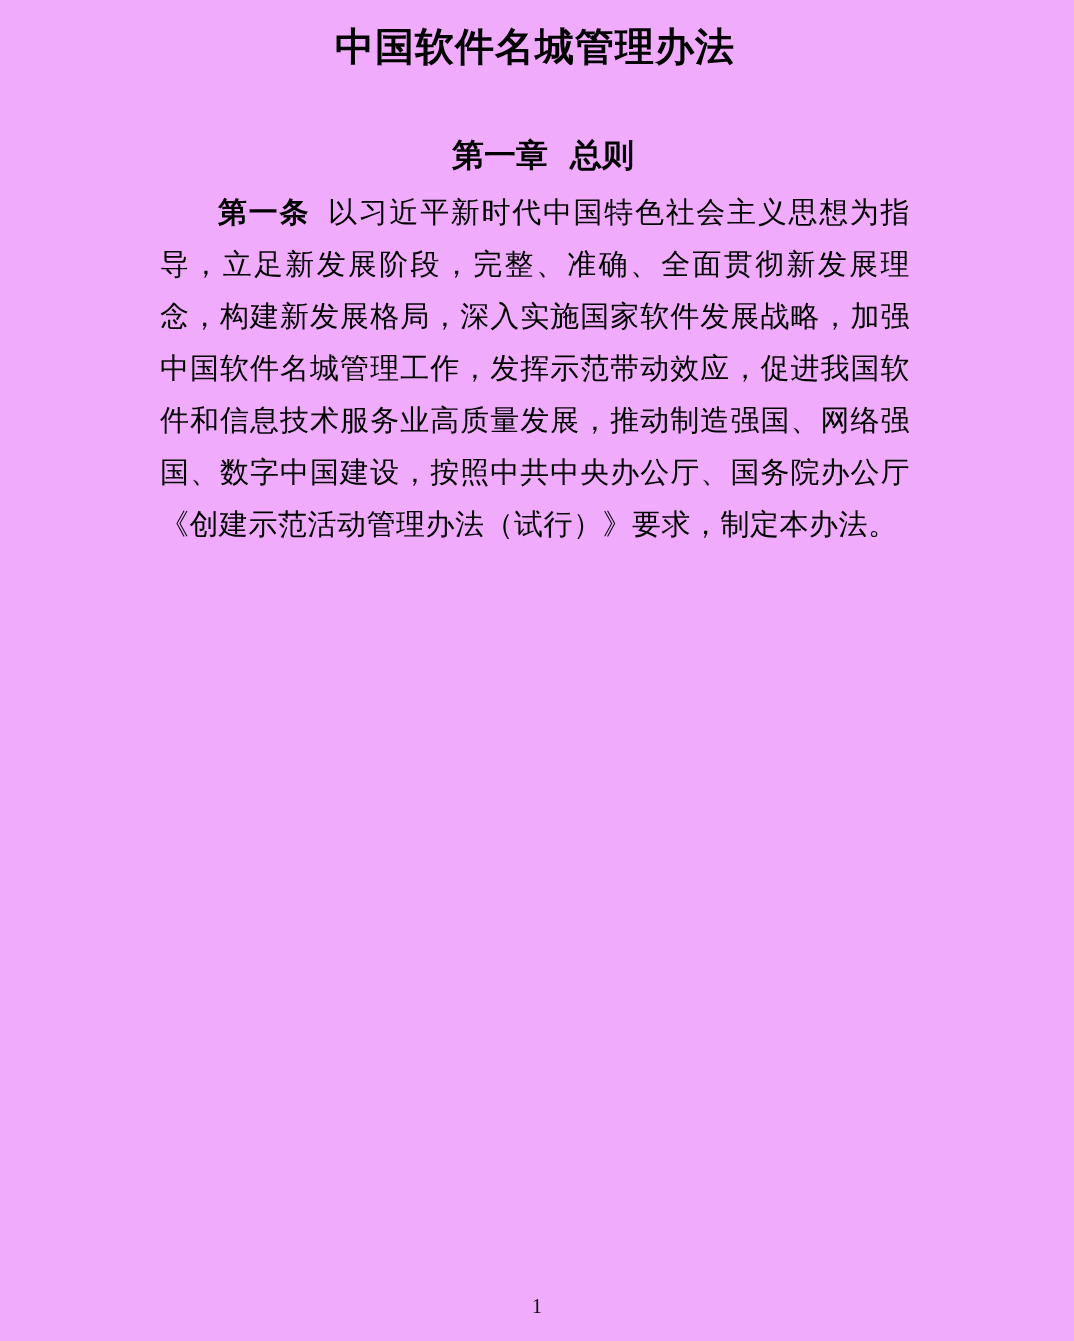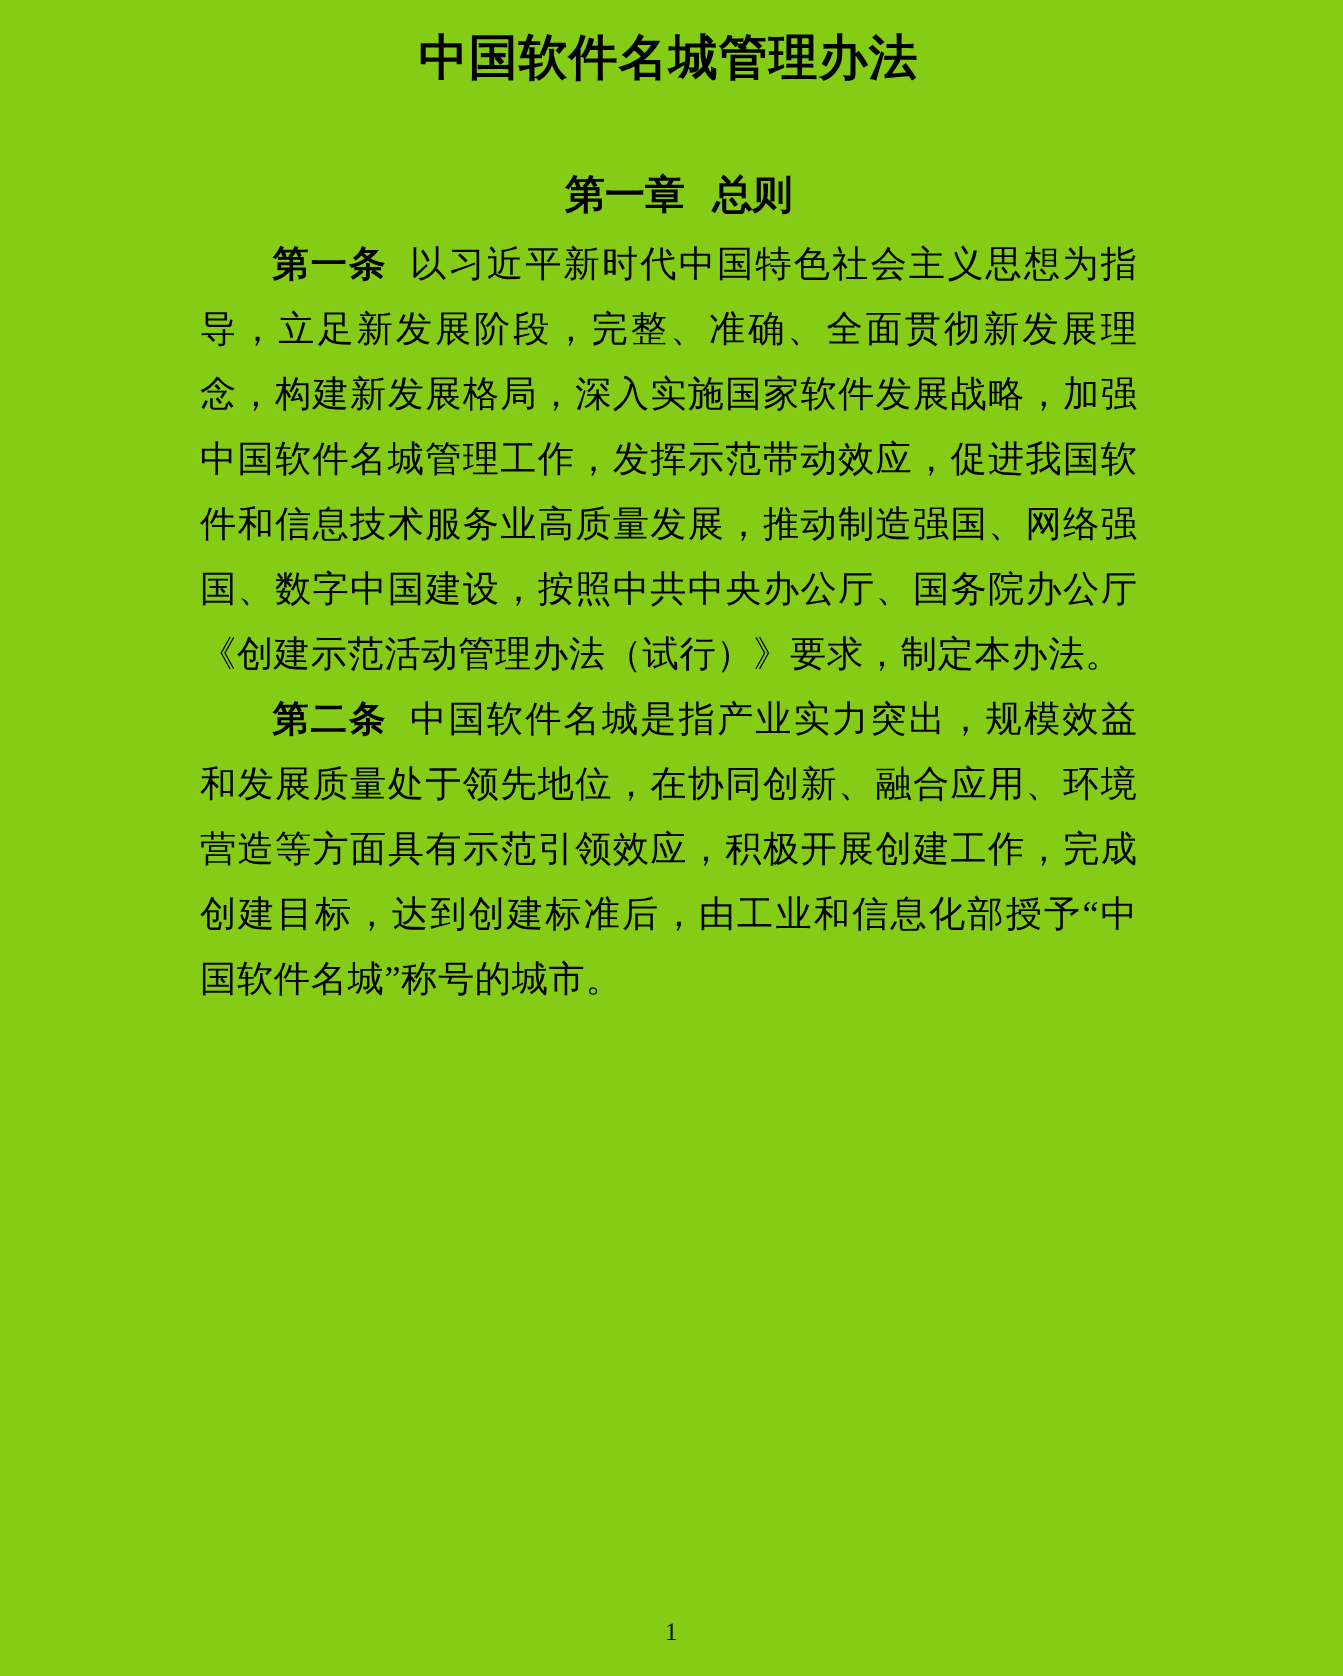--- a/index.html
+++ b/index.html
@@ -8,21 +8,21 @@
     height: 1341px;
     background: #ffffff;
     overflow: hidden;
     font-family: "Liberation Serif", serif;
     color: #000000;
   }
   .page {
     position: relative;
     width: 1074px;
     height: 1341px;
-    background: #84cc16;
+    background: #f0abfc;
     padding: 22px 164px 0 160px;
   }
   .doc-title {
     text-align: center;
     font-family: "Liberation Serif", serif;
     font-weight: 700;
     font-size: 39px;
     line-height: 50px;
     letter-spacing: 1px;
     color: #000000;
@@ -75,21 +75,20 @@
   <h1 class="doc-title">中国软件名城管理办法</h1>
 
   <h2 class="chapter-heading">
     <span class="chapter-number">第一章</span><span class="chapter-name">总则</span>
   </h2>
 
   <div class="body-text">
 
     <p class="para"><span class="article-label">第一条</span><span class="article-text">以习近平新时代中国特色社会主义思想为指导，立足新发展阶段，完整、准确、全面贯彻新发展理念，构建新发展格局，深入实施国家软件发展战略，加强中国软件名城管理工作，发挥示范带动效应，促进我国软件和信息技术服务业高质量发展，推动制造强国、网络强国、数字中国建设，按照中共中央办公厅、国务院办公厅《创建示范活动管理办法（试行）》要求，制定本办法。</span></p>
 
-    <p class="para"><span class="article-label">第二条</span><span class="article-text">中国软件名城是指产业实力突出，规模效益和发展质量处于领先地位，在协同创新、融合应用、环境营造等方面具有示范引领效应，积极开展创建工作，完成创建目标，达到创建标准后，由工业和信息化部授予“中国软件名城”称号的城市。</span></p>
 
 
 
 
   </div>
 
   <div class="page-number">1</div>
 
 </div>
 

